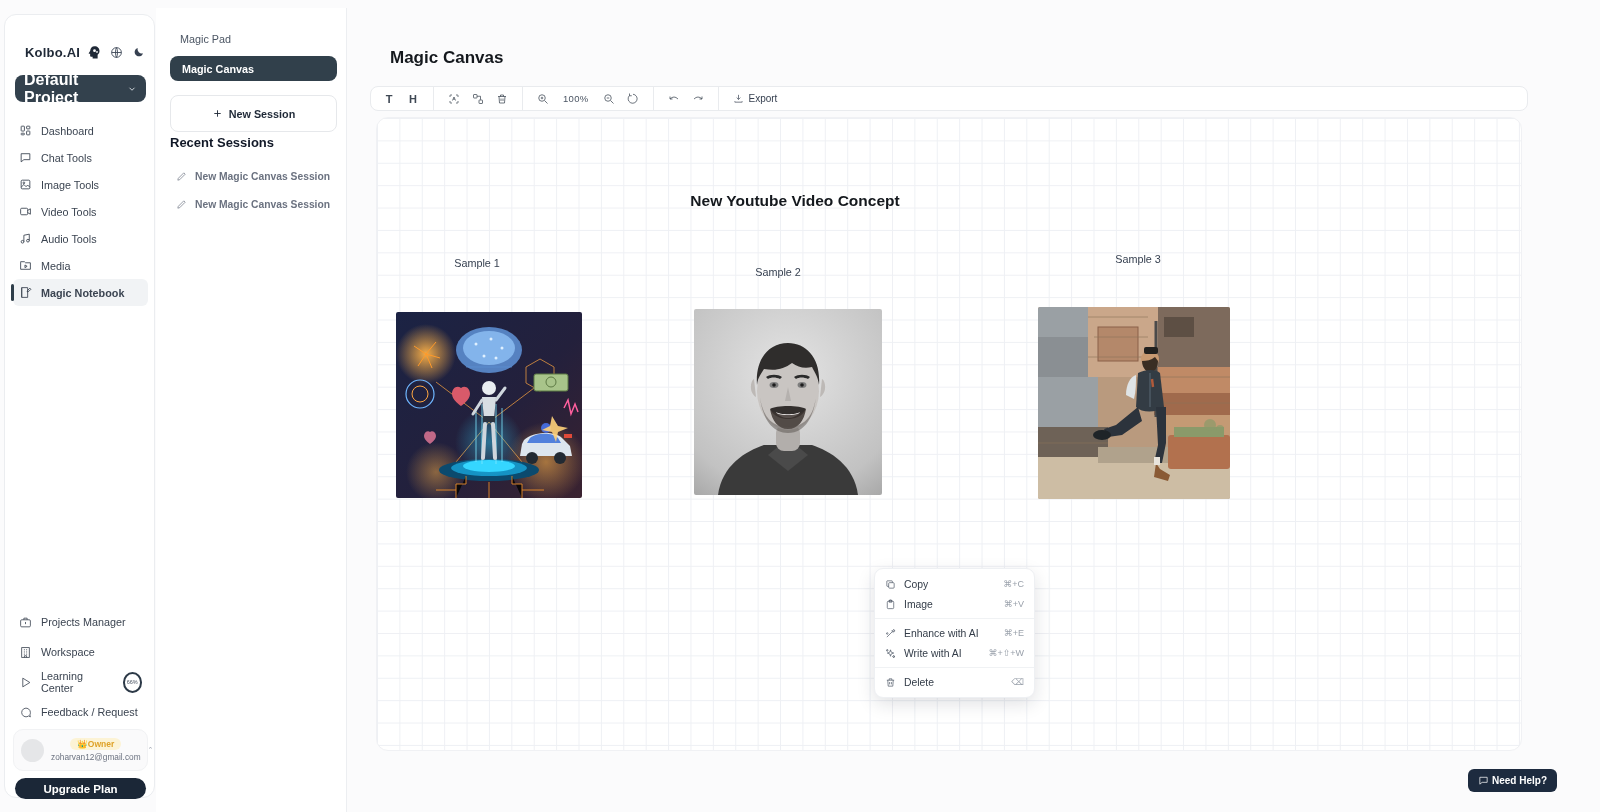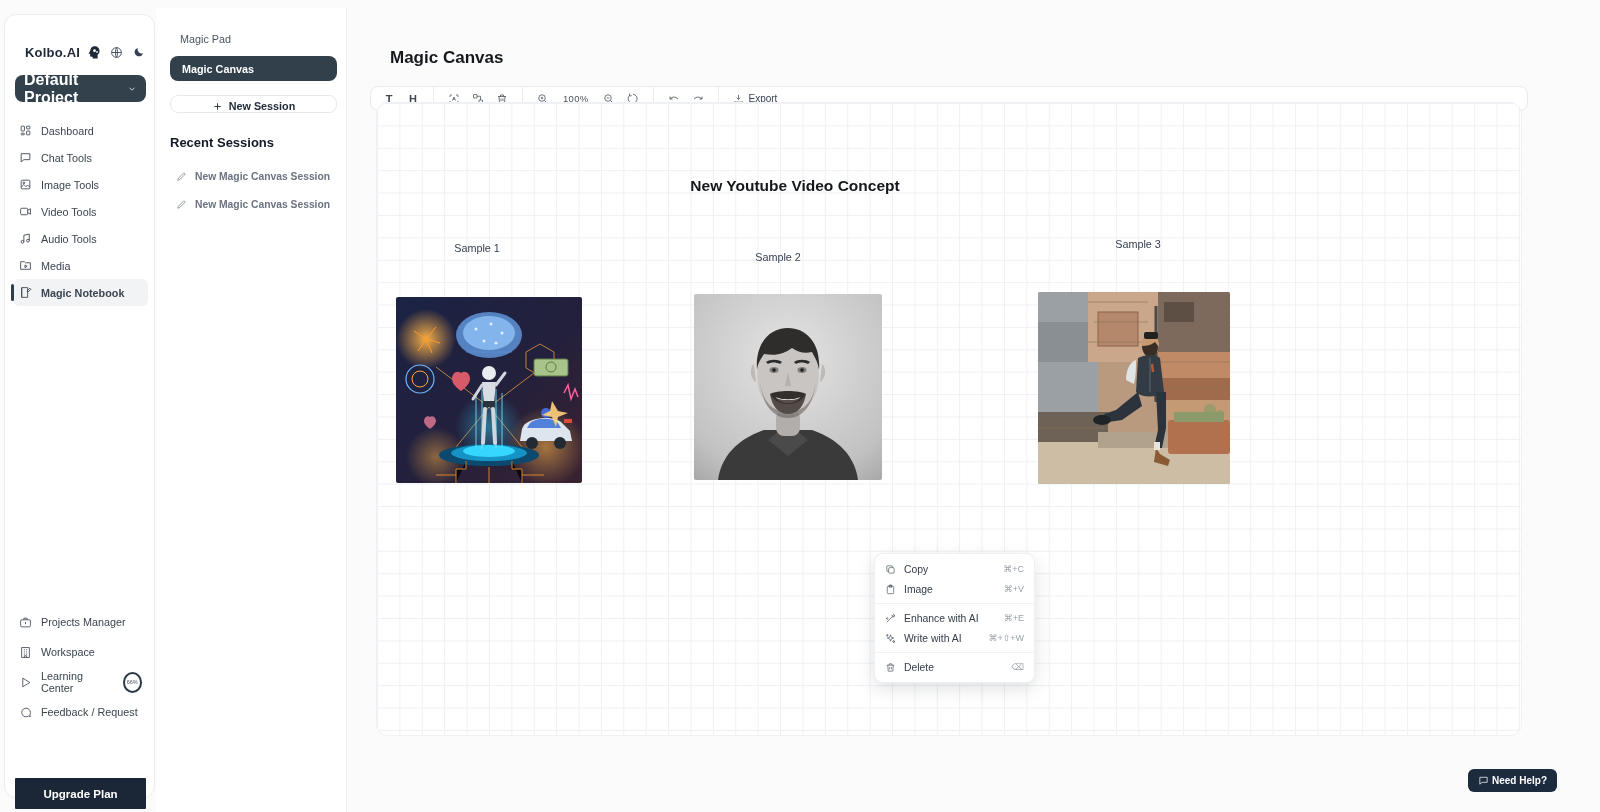--- a/index.html
+++ b/index.html
@@ -29,50 +29,50 @@
   .ring-badge { margin-left:2px; width:21px; height:21px; border-radius:50%; border:2.5px solid #2c3947;
     display:flex; align-items:center; justify-content:center; font-size:5.5px; color:#4b5563; background:#fff; }
   .user-card { left:8px; top:706px; width:135px; height:42px; background:#fafafb; border:1px solid #f1f2f4;
     border-radius:10px; display:flex; align-items:center; padding:0 7px; gap:7px; }
   .avatar { width:23px; height:23px; border-radius:50%; background:#e5e6e8; flex:0 0 23px; }
   .user-col { flex:1; display:flex; flex-direction:column; align-items:center; gap:2px; }
   .owner-badge { background:#fcf3d5; color:#dfa228; font-size:8.5px; font-weight:700;
     padding:1px 7px; border-radius:9px; }
   .email { font-size:8.3px; color:#6b7280; }
   .chev-mini { font-size:7px; color:#9ca3af; }
-  .upgrade-btn { left:10px; top:755px; width:131px; height:31px; background:#1b2737; color:#fff;
-    border-radius:1px; font-size:11.5px; font-weight:700; display:flex; align-items:center; justify-content:center; }
+  .upgrade-btn { left:10px; top:755px; width:131px; height:21px; background:#1b2737; color:#fff;
+    border-radius:12px; font-size:11.5px; font-weight:700; display:flex; align-items:center; justify-content:center; }
 
   
   .panel { left:156px; top:0; width:191px; height:812px; background:#fff; border-right:1px solid #eceef1; }
   .pad-item { left:12px; top:12px; width:168px; height:22px; display:flex; align-items:center;
     padding:0 12px; font-size:10.8px; color:#4b5563; }
   .canvas-item { left:14px; top:40px; width:167px; height:25px; background:#31404b; border-radius:8px;
     display:flex; align-items:center; padding:0 12px; font-size:10.8px; font-weight:600; color:#fff; }
-  .new-session { left:14px; top:79px; width:167px; height:18px; background:#fff; border:1px solid #e6e8eb;
-    border-radius:8px; display:flex; align-items:flex-end; justify-content:center; gap:6px;
+  .new-session { left:14px; top:79px; width:167px; height:37px; background:#fff; border:1px solid #e6e8eb;
+    border-radius:8px; display:flex; align-items:center; justify-content:center; gap:6px;
     font-size:10.8px; font-weight:600; color:#1f2937; }
   .recent-title { left:14px; top:119px; font-size:13px; font-weight:700; color:#111827;text-align:right; }
   .session-row { left:20px; width:160px; height:20px; display:flex; align-items:center; gap:8px;
     font-size:10.3px; color:#6b7280;font-weight:bold; }
   .session-row svg { width:11px; height:11px; stroke:#6b7280; fill:none; stroke-width:1.5; }
 
   
   .main-title { left:390px; top:40px; font-size:17px; font-weight:700; color:#14181d; }
   .toolbar { left:370px; top:78px; width:1158px; height:25px; background:#fff; border:1px solid #e9ebee;
     border-radius:8px; display:flex; align-items:center; padding:0 8px; gap:4px; }
   .tb-btn { min-width:20px; height:19px; display:flex; align-items:center; justify-content:center;
     border-radius:4px; color:#3f4854; font-size:11px; font-weight:600; padding:0 3px; }
   .tb-btn svg { width:12px; height:12px; stroke:#3f4854; fill:none; stroke-width:1.5; }
   .tb-div { width:1px; height:23px; background:#e9ebee; margin:0 6px; }
   .zoom-lvl { font-size:9.5px; color:#4b5563; letter-spacing:.3px; padding:0 6px; }
   .export-btn { display:flex; align-items:center; gap:5px; font-size:10px; color:#374151; padding:0 4px; }
   .export-btn svg { width:11px; height:11px; stroke:#374151; fill:none; stroke-width:1.5; }
 
-  .canvas { left:376px; top:94px; width:1146px; height:634px; background:#fff;
+  .canvas { left:376px; top:109px; width:1146px; height:634px; background:#fff;
     border:1px solid #f0f1f4; border-radius:12px; overflow:hidden;
     background-image: linear-gradient(to right, #eef0f4 1px, transparent 1px),
                       linear-gradient(to bottom, #eef0f4 1px, transparent 1px);
     background-size: 22.4px 22.4px; }
   .canvas-heading { left:288px; top:66px; width:260px; text-align:center;
     font-size:15.5px; font-weight:700; color:#14181d; }
   .sample-label { width:80px; text-align:center; font-size:10.8px; color:#374151; }
   .sample-img { border-radius:2px; overflow:hidden; }
   .sample-img svg { display:block; }
 
@@ -199,20 +199,28 @@
       <span class="ring-badge">66%</span>
     </div>
     <div class="foot-item">
       <svg viewBox="0 0 24 24">
           <path d="M21 12a8 8 0 1 0-3.1 6.3L21 20l-1-3.4A8 8 0 0 0 21 12z"></path>
         </svg>
       <span>Feedback / Request</span>
     </div>
   </div>
 
+  <div class="abs user-card">
+    <span class="avatar"></span>
+    <span class="user-col">
+      <span class="owner-badge">👑Owner</span>
+      <span class="email">zoharvan12@gmail.com</span>
+    </span>
+    <span class="chev-mini">⌃</span>
+  </div>
 
   <div class="abs upgrade-btn">
     <span>Upgrade Plan</span>
   </div>
 </div>
 
 <div class="abs panel">
   <div class="abs pad-item">
     <span>Magic Pad</span>
   </div>

